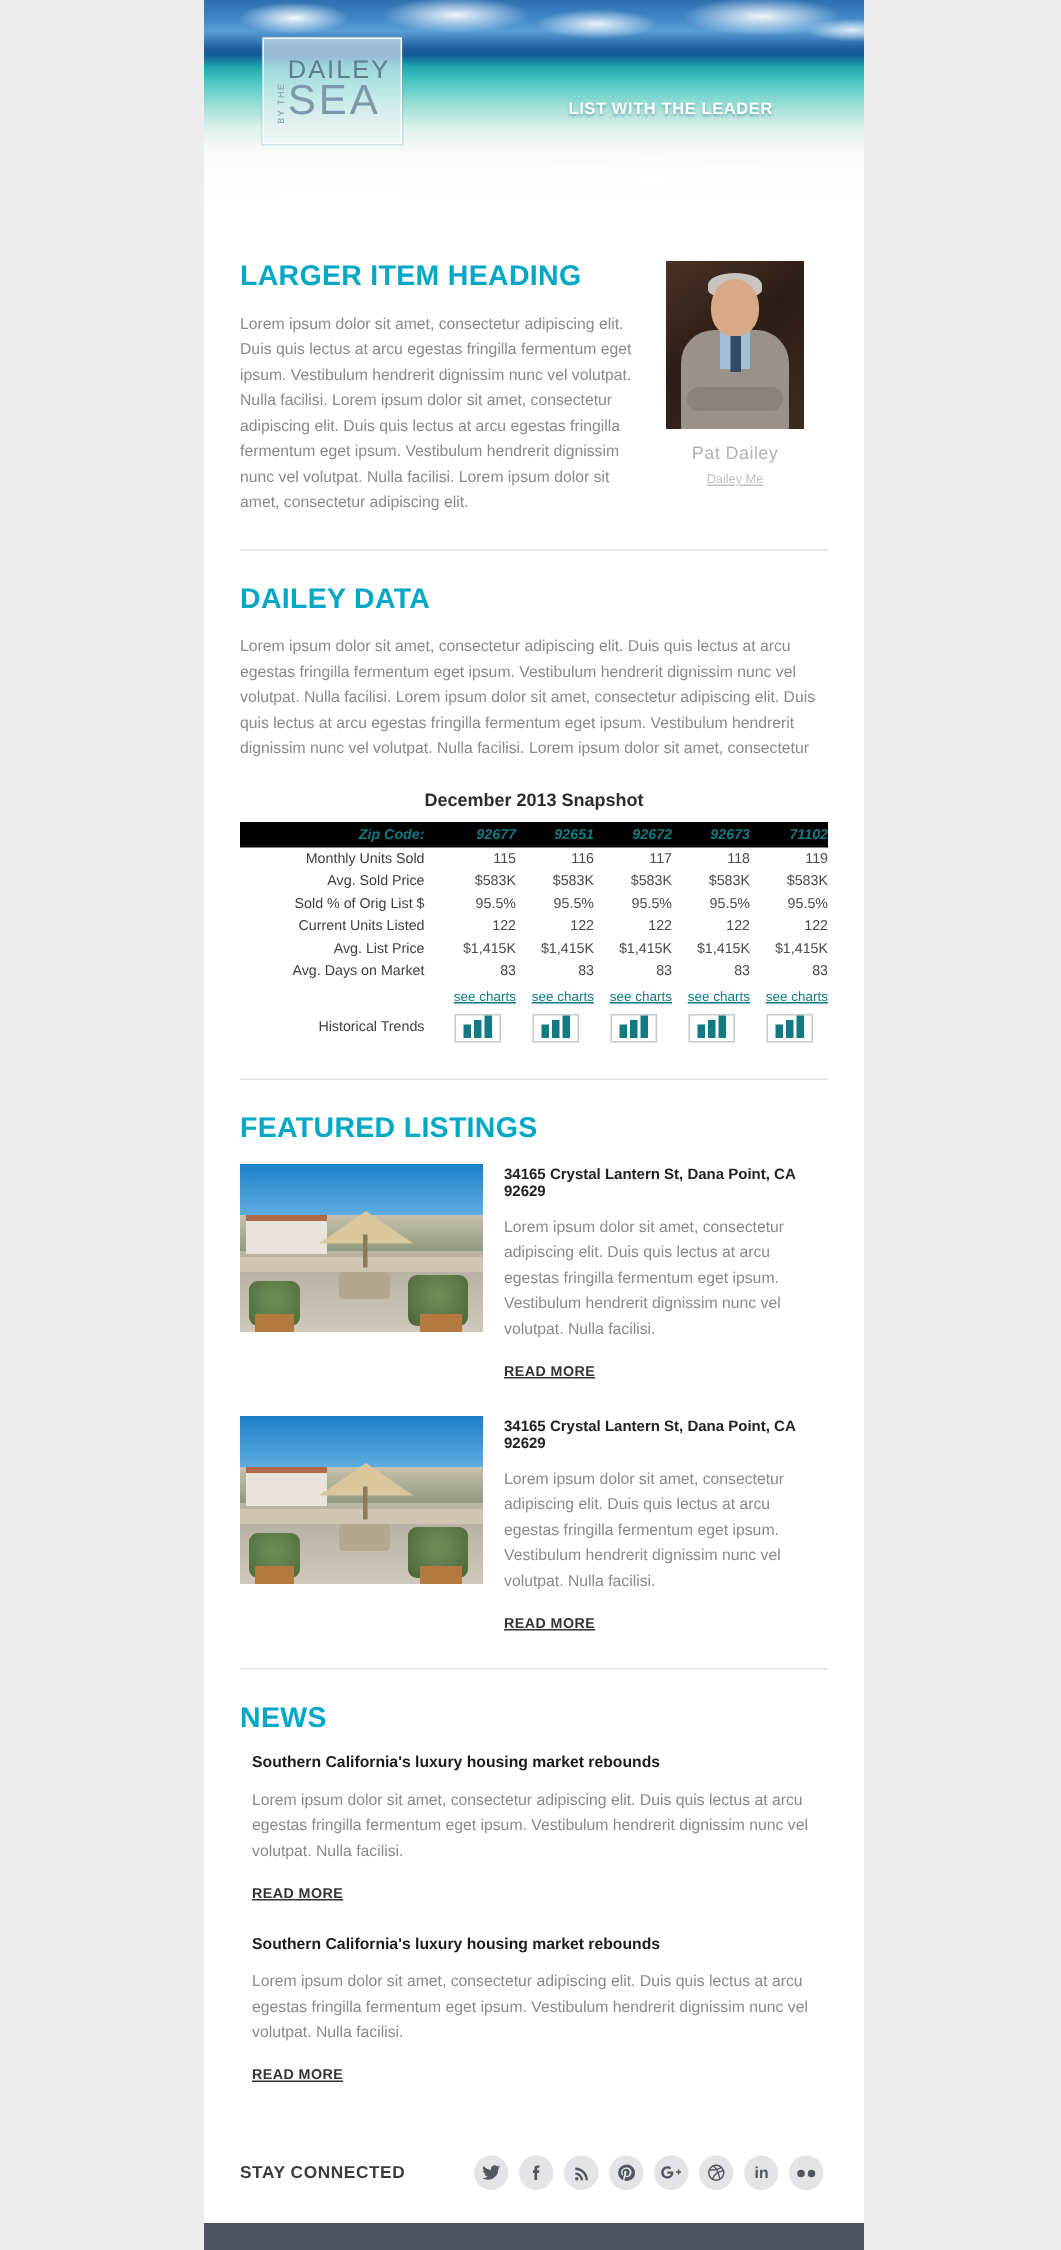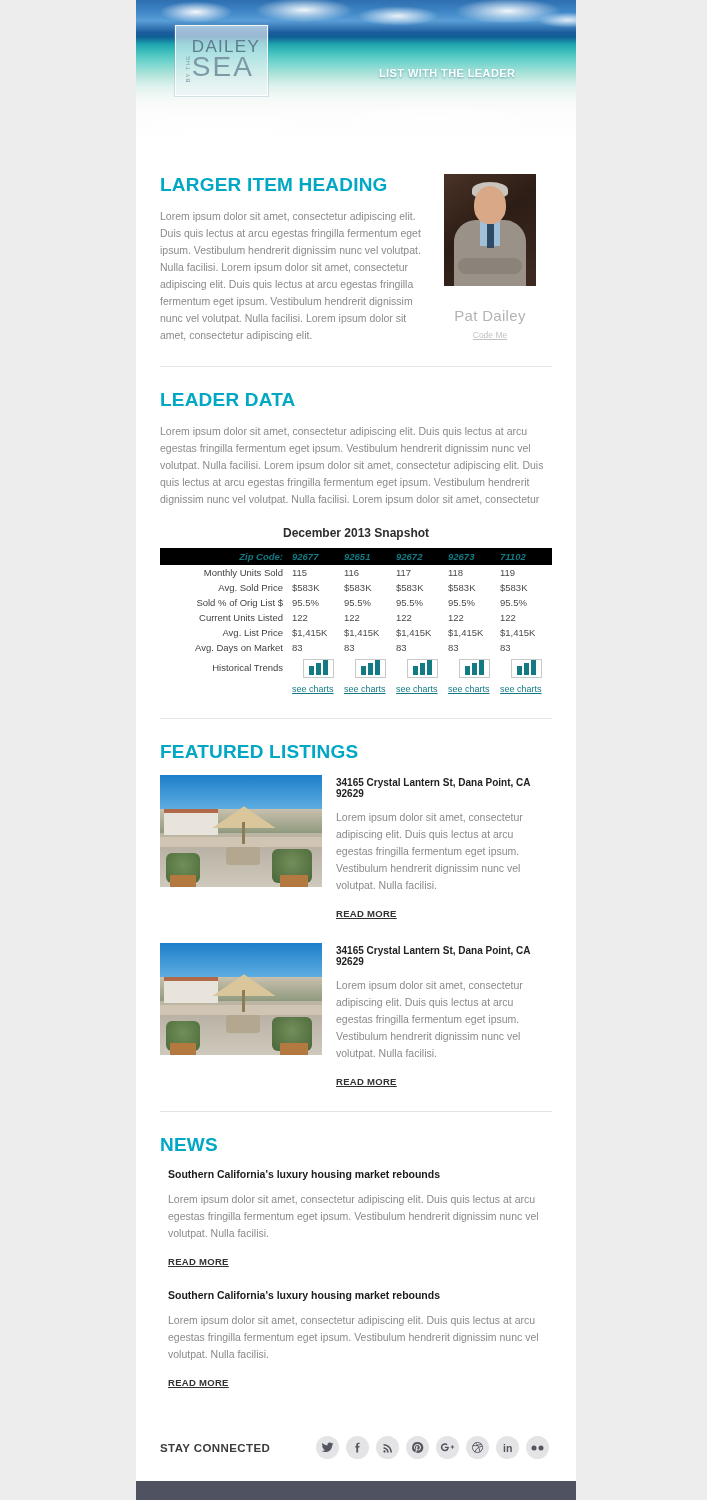--- a/index.html
+++ b/index.html
@@ -115,38 +115,38 @@
   }
   .agent-photo .tie {
     position: absolute; left: 43px; top: 50px; width: 7px; height: 24px;
     background: #2f4a66;
   }
   .agent-photo .arms {
     position: absolute; left: 14px; top: 84px; width: 64px; height: 16px;
     background: #8b8279; border-radius: 8px;
   }
   .agent-name {
-    color: #b3b3b3; font-size: 15px; margin-top: 21px; letter-spacing: .3px;
+    color: #b3b3b3; font-size: 12px; margin-top: 9px; letter-spacing: .3px;
   }
   .agent-link {
     color: #c2c2c2; font-size: 8.5px; text-decoration: underline;
     display: inline-block; margin-top: 4px;
   }
 
   
   .snapshot-title {
     text-align: center; font-size: 12px; font-weight: 700;
     color: #2d2d2d; margin: 18px 0 8px 0;
   }
   table.market {
     width: 100%; border-collapse: collapse;
     font-size: 9.5px; color: #4a4a4a;
   }
   table.market th, table.market td {
-    padding: 2px 0; text-align: left; font-weight: 400;
+    padding: 2px 0; text-align: right; font-weight: 400;
   }
   table.market .rowlabel {
     text-align: right; padding-right: 9px; white-space: nowrap;
     width: 132px; color: #3f3f3f;
   }
   table.market thead tr { background: #000000; font-style: italic; }
   table.market thead th {
     color: #137a84; font-weight: 700; font-size: 9.5px; padding: 3px 0;
   }
   table.market thead th.rowlabel { color: #137a84; }
@@ -266,28 +266,28 @@
         <div class="agent">
           <div class="agent-photo">
             <span class="body"></span>
               <span class="shirt"></span>
               <span class="tie"></span>
             <span class="hair"></span>
               <span class="face"></span>
               <span class="arms"></span>
           </div>
           <div class="agent-name">Pat Dailey</div>
-          <a href="#" class="agent-link">Code Me</a>
+          <a href="#" class="agent-link">Dailey Me</a>
         </div>
       </div>
       <div class="divider"></div>
     </div>
 
     <div class="content">
-      <h2 class="section-title">LEADER DATA</h2>
+      <h2 class="section-title">DAILEY DATA</h2>
       <p class="body-text">Lorem ipsum dolor sit amet, consectetur adipiscing elit. Duis quis lectus at arcu egestas fringilla fermentum eget ipsum. Vestibulum hendrerit dignissim nunc vel volutpat. Nulla facilisi. Lorem ipsum dolor sit amet, consectetur adipiscing elit. Duis quis lectus at arcu egestas fringilla fermentum eget ipsum. Vestibulum hendrerit dignissim nunc vel volutpat. Nulla facilisi. Lorem ipsum dolor sit amet, consectetur</p>
 
       <div class="snapshot-title">December 2013 Snapshot</div>
 
       <table class="market">
         <thead>
           <tr>
             <th class="rowlabel">Zip Code:</th>
             <th>92677</th>
             <th>92651</th>
@@ -337,20 +337,28 @@
             <td>$1,415K</td>
             <td>$1,415K</td>
           </tr>
           <tr>
             <td class="rowlabel">Avg. Days on Market</td>
             <td>83</td>
             <td>83</td>
             <td>83</td>
             <td>83</td>
             <td>83</td>
+          </tr>
+          <tr>
+            <td class="rowlabel"></td>
+            <td><a href="#" class="see-charts">see charts</a></td>
+            <td><a href="#" class="see-charts">see charts</a></td>
+            <td><a href="#" class="see-charts">see charts</a></td>
+            <td><a href="#" class="see-charts">see charts</a></td>
+            <td><a href="#" class="see-charts">see charts</a></td>
           </tr>
           <tr>
             <td class="rowlabel">Historical Trends</td>
             <td class="trend-cell">
               <span class="minichart">
                   <i class="b1"></i>
                   <i class="b2"></i>
                   <i class="b3"></i>
                 </span>
             </td>
@@ -376,28 +384,20 @@
                 </span>
             </td>
             <td class="trend-cell">
               <span class="minichart">
                   <i class="b1"></i>
                   <i class="b2"></i>
                   <i class="b3"></i>
                 </span>
             </td>
           </tr>
-          <tr>
-            <td class="rowlabel"></td>
-            <td><a href="#" class="see-charts">see charts</a></td>
-            <td><a href="#" class="see-charts">see charts</a></td>
-            <td><a href="#" class="see-charts">see charts</a></td>
-            <td><a href="#" class="see-charts">see charts</a></td>
-            <td><a href="#" class="see-charts">see charts</a></td>
-          </tr>
         </tbody>
       </table>
 
       <div class="divider"></div>
     </div>
 
     <div class="content">
       <h2 class="section-title">FEATURED LISTINGS</h2>
 
       <div class="listing">

